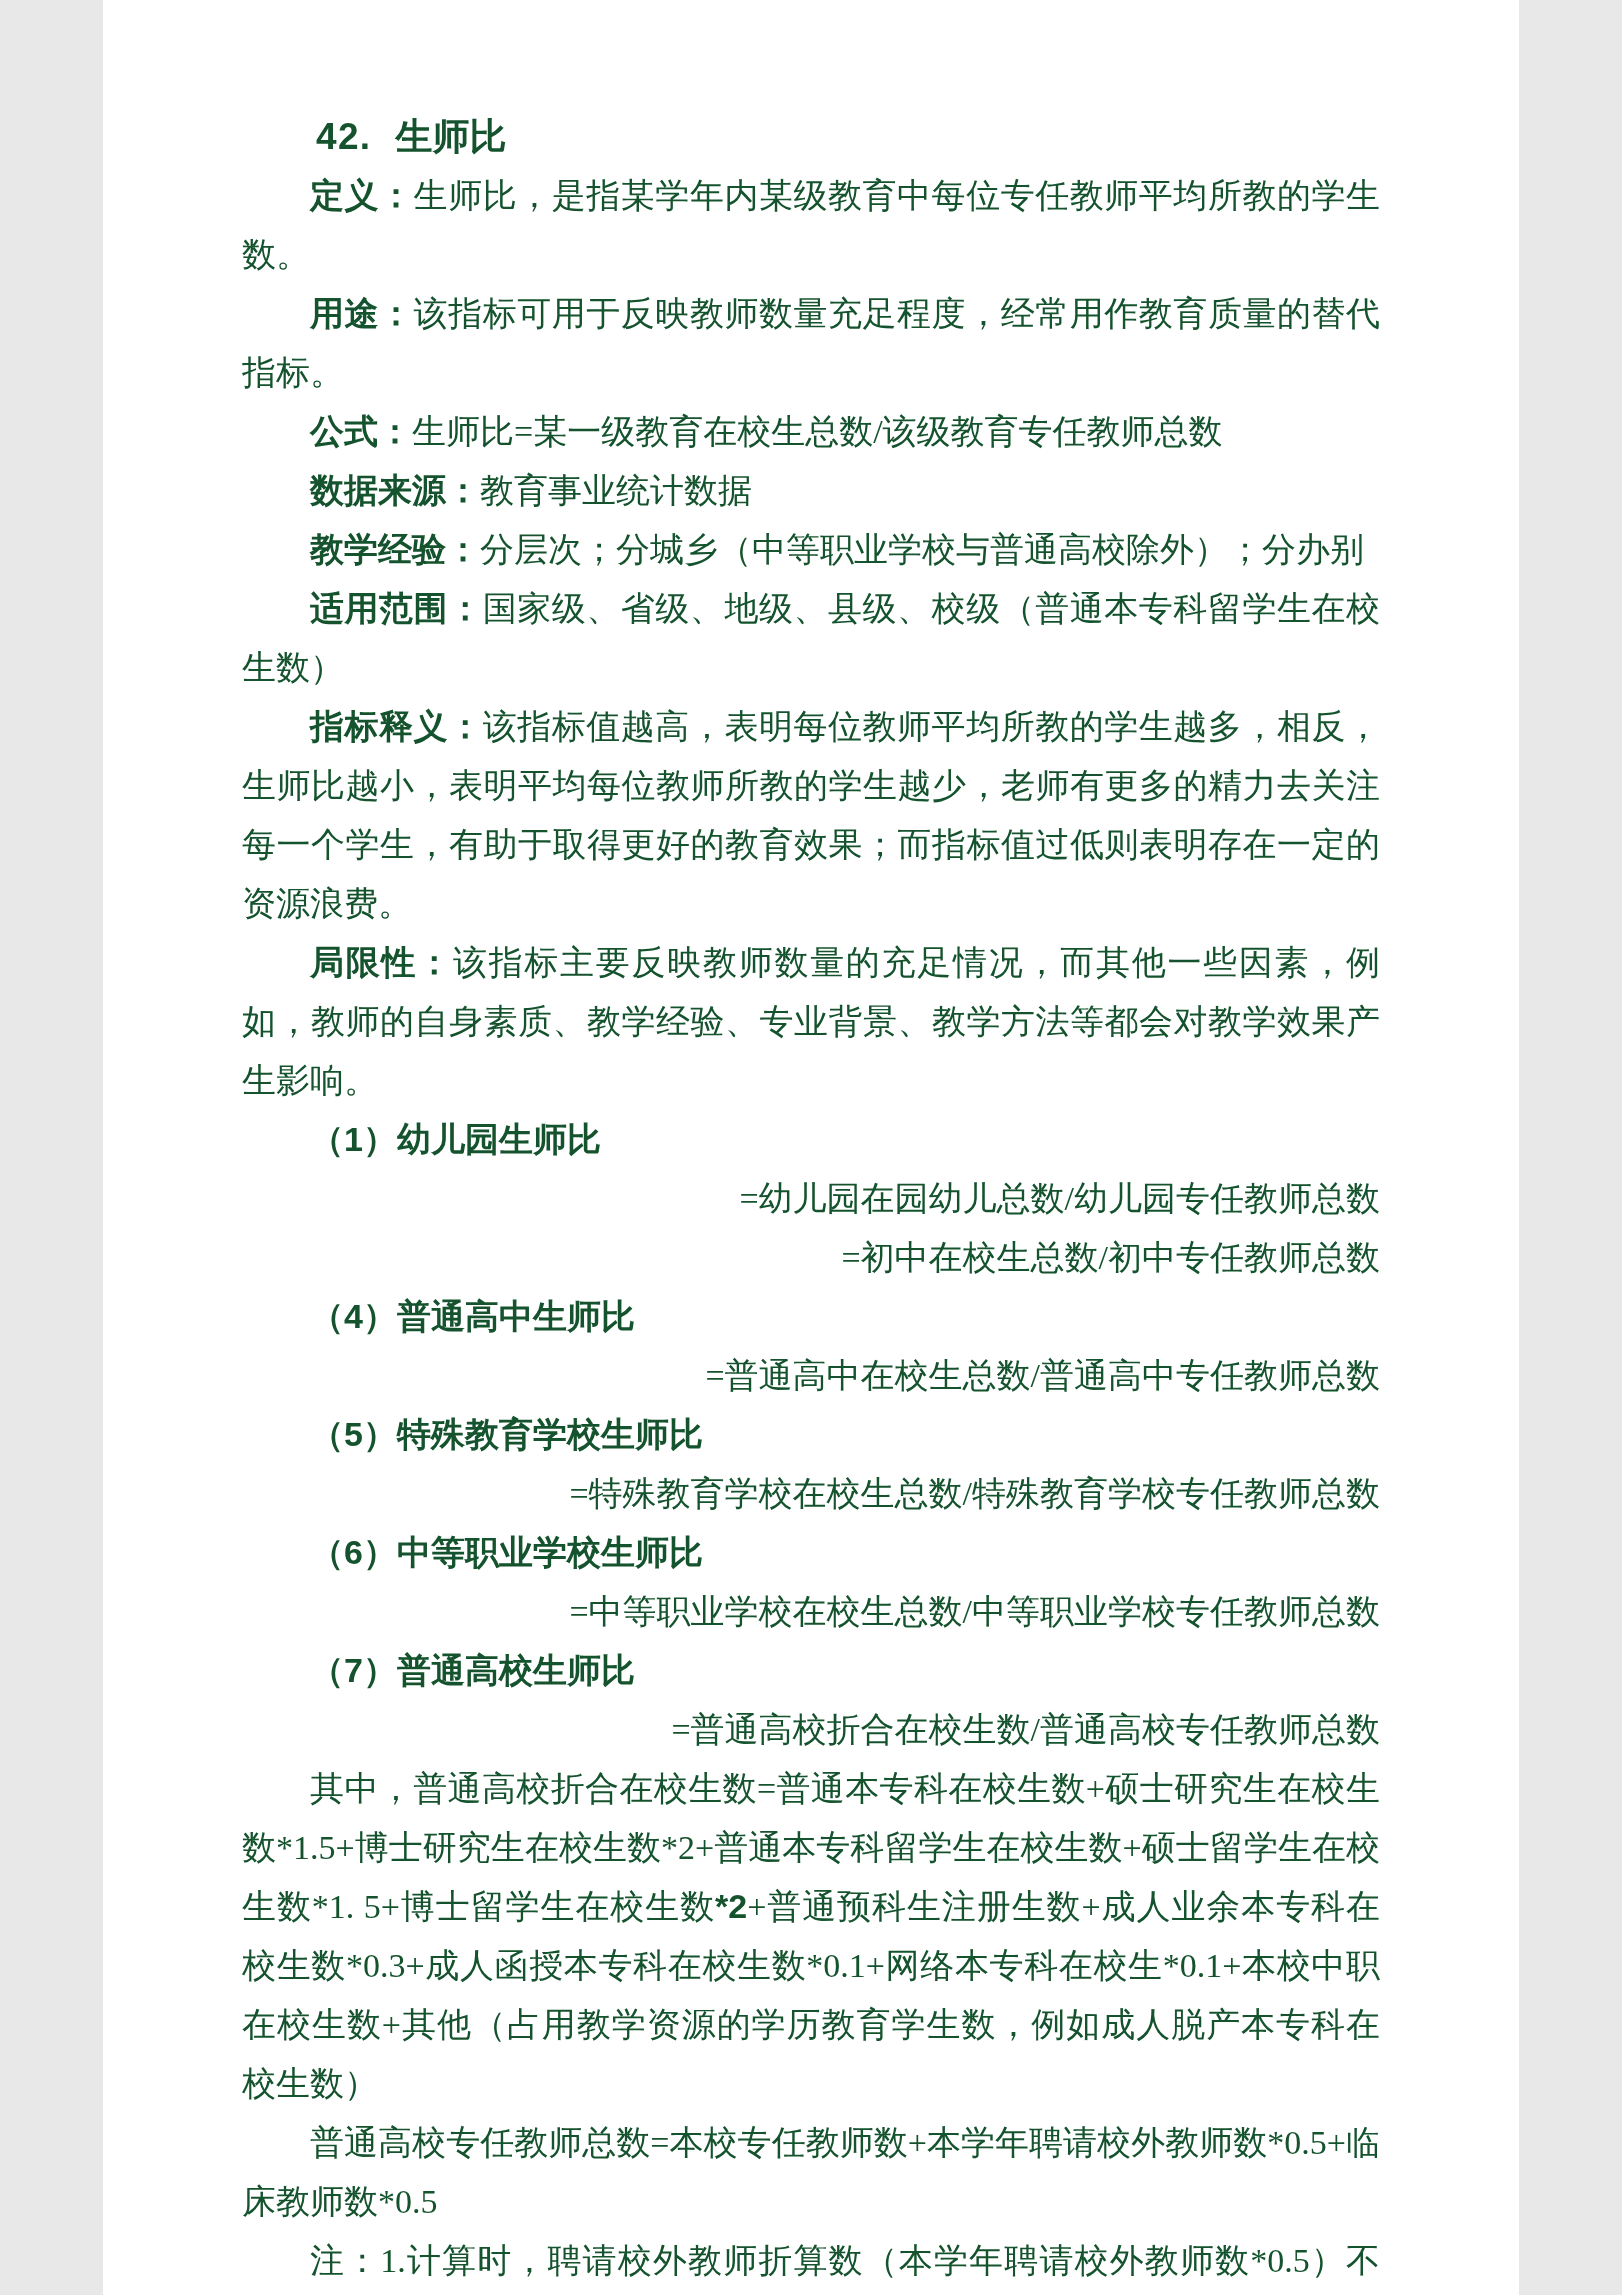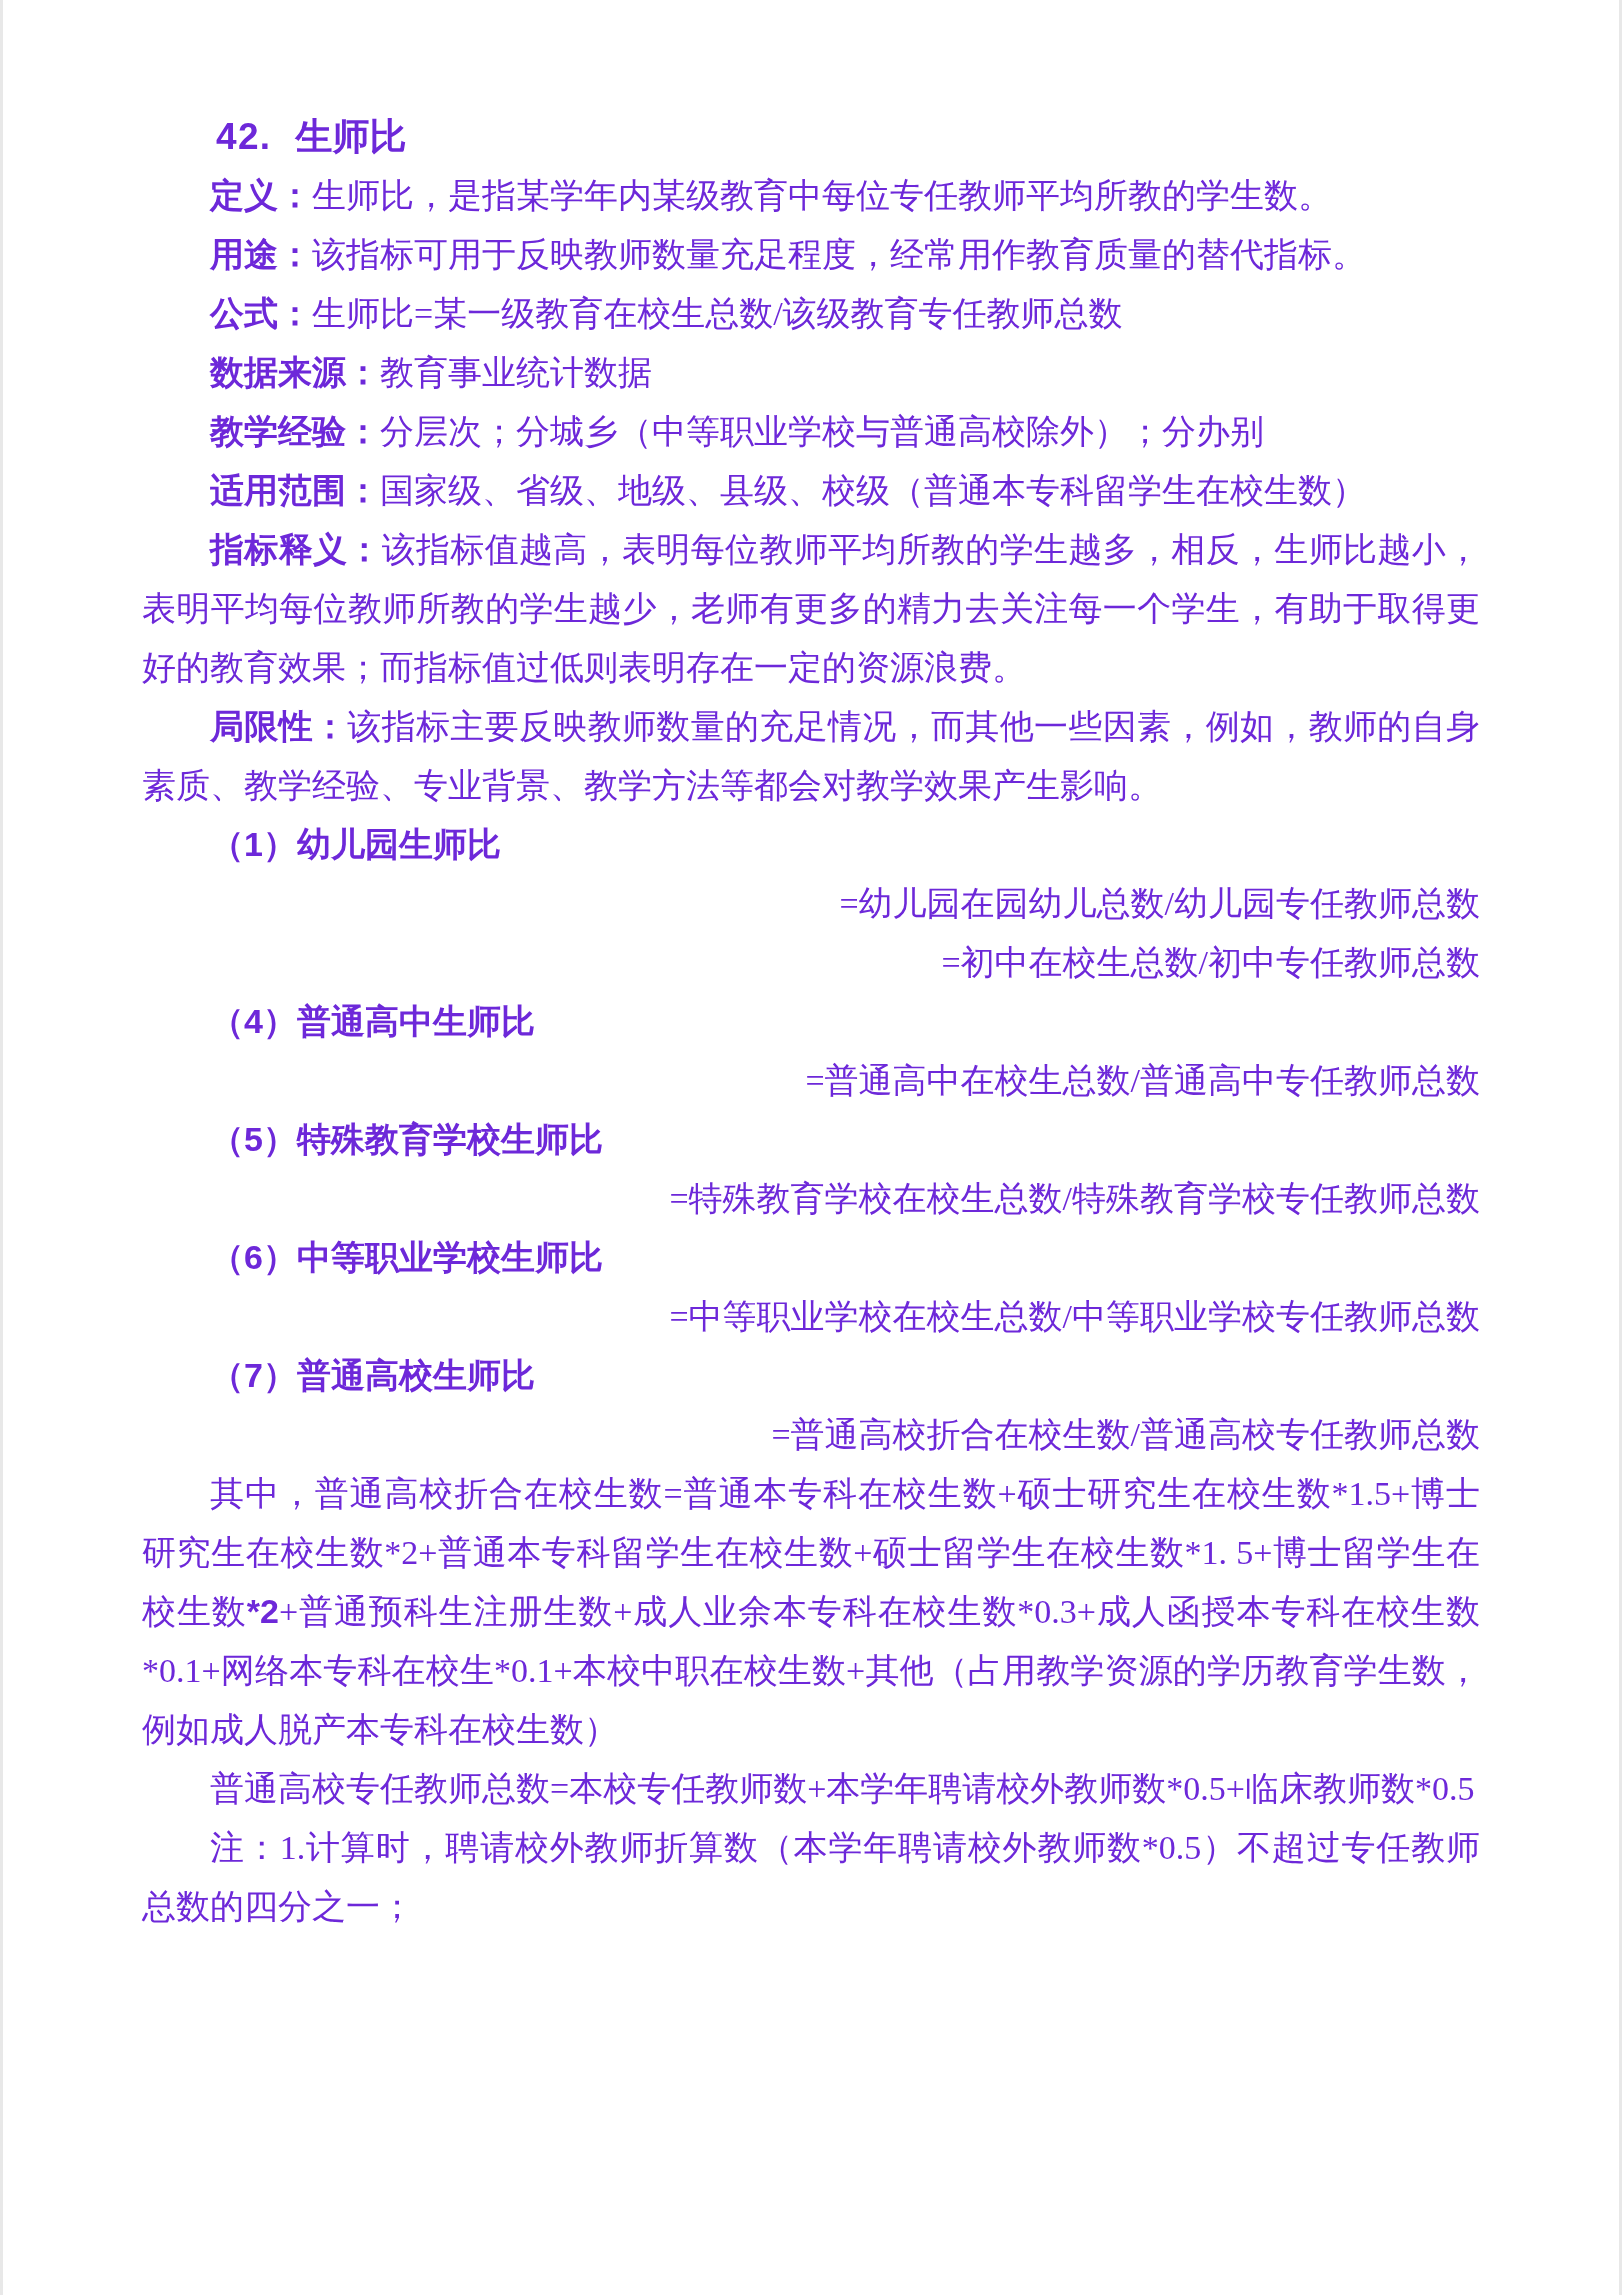--- a/index.html
+++ b/index.html
@@ -1,24 +1,24 @@
 <!DOCTYPE html>
 <html style="font-size:10.5px"><head>
 <meta charset="utf-8">
 <style>
   html, body { margin: 0; padding: 0; background: #e8e8e8; }
   .page {
     position: relative;
-    width: 1616px;
+    width: 1416px;
     height: 2295px;
     margin: 0 auto;
     background: #ffffff;
     box-sizing: border-box;
     padding: 107px 139px 8px 139px;
-    color: #6d28d9;
+    color: #14532d;
     font-family: "Liberation Serif", "DejaVu Serif", serif;
     font-size: 34px;
     line-height: 59px;
     overflow: hidden;
   }
   .page p { margin: 0; padding: 0; }
 
   .heading {
     font-family: "Liberation Sans", "DejaVu Sans", sans-serif;
     font-weight: 700;

